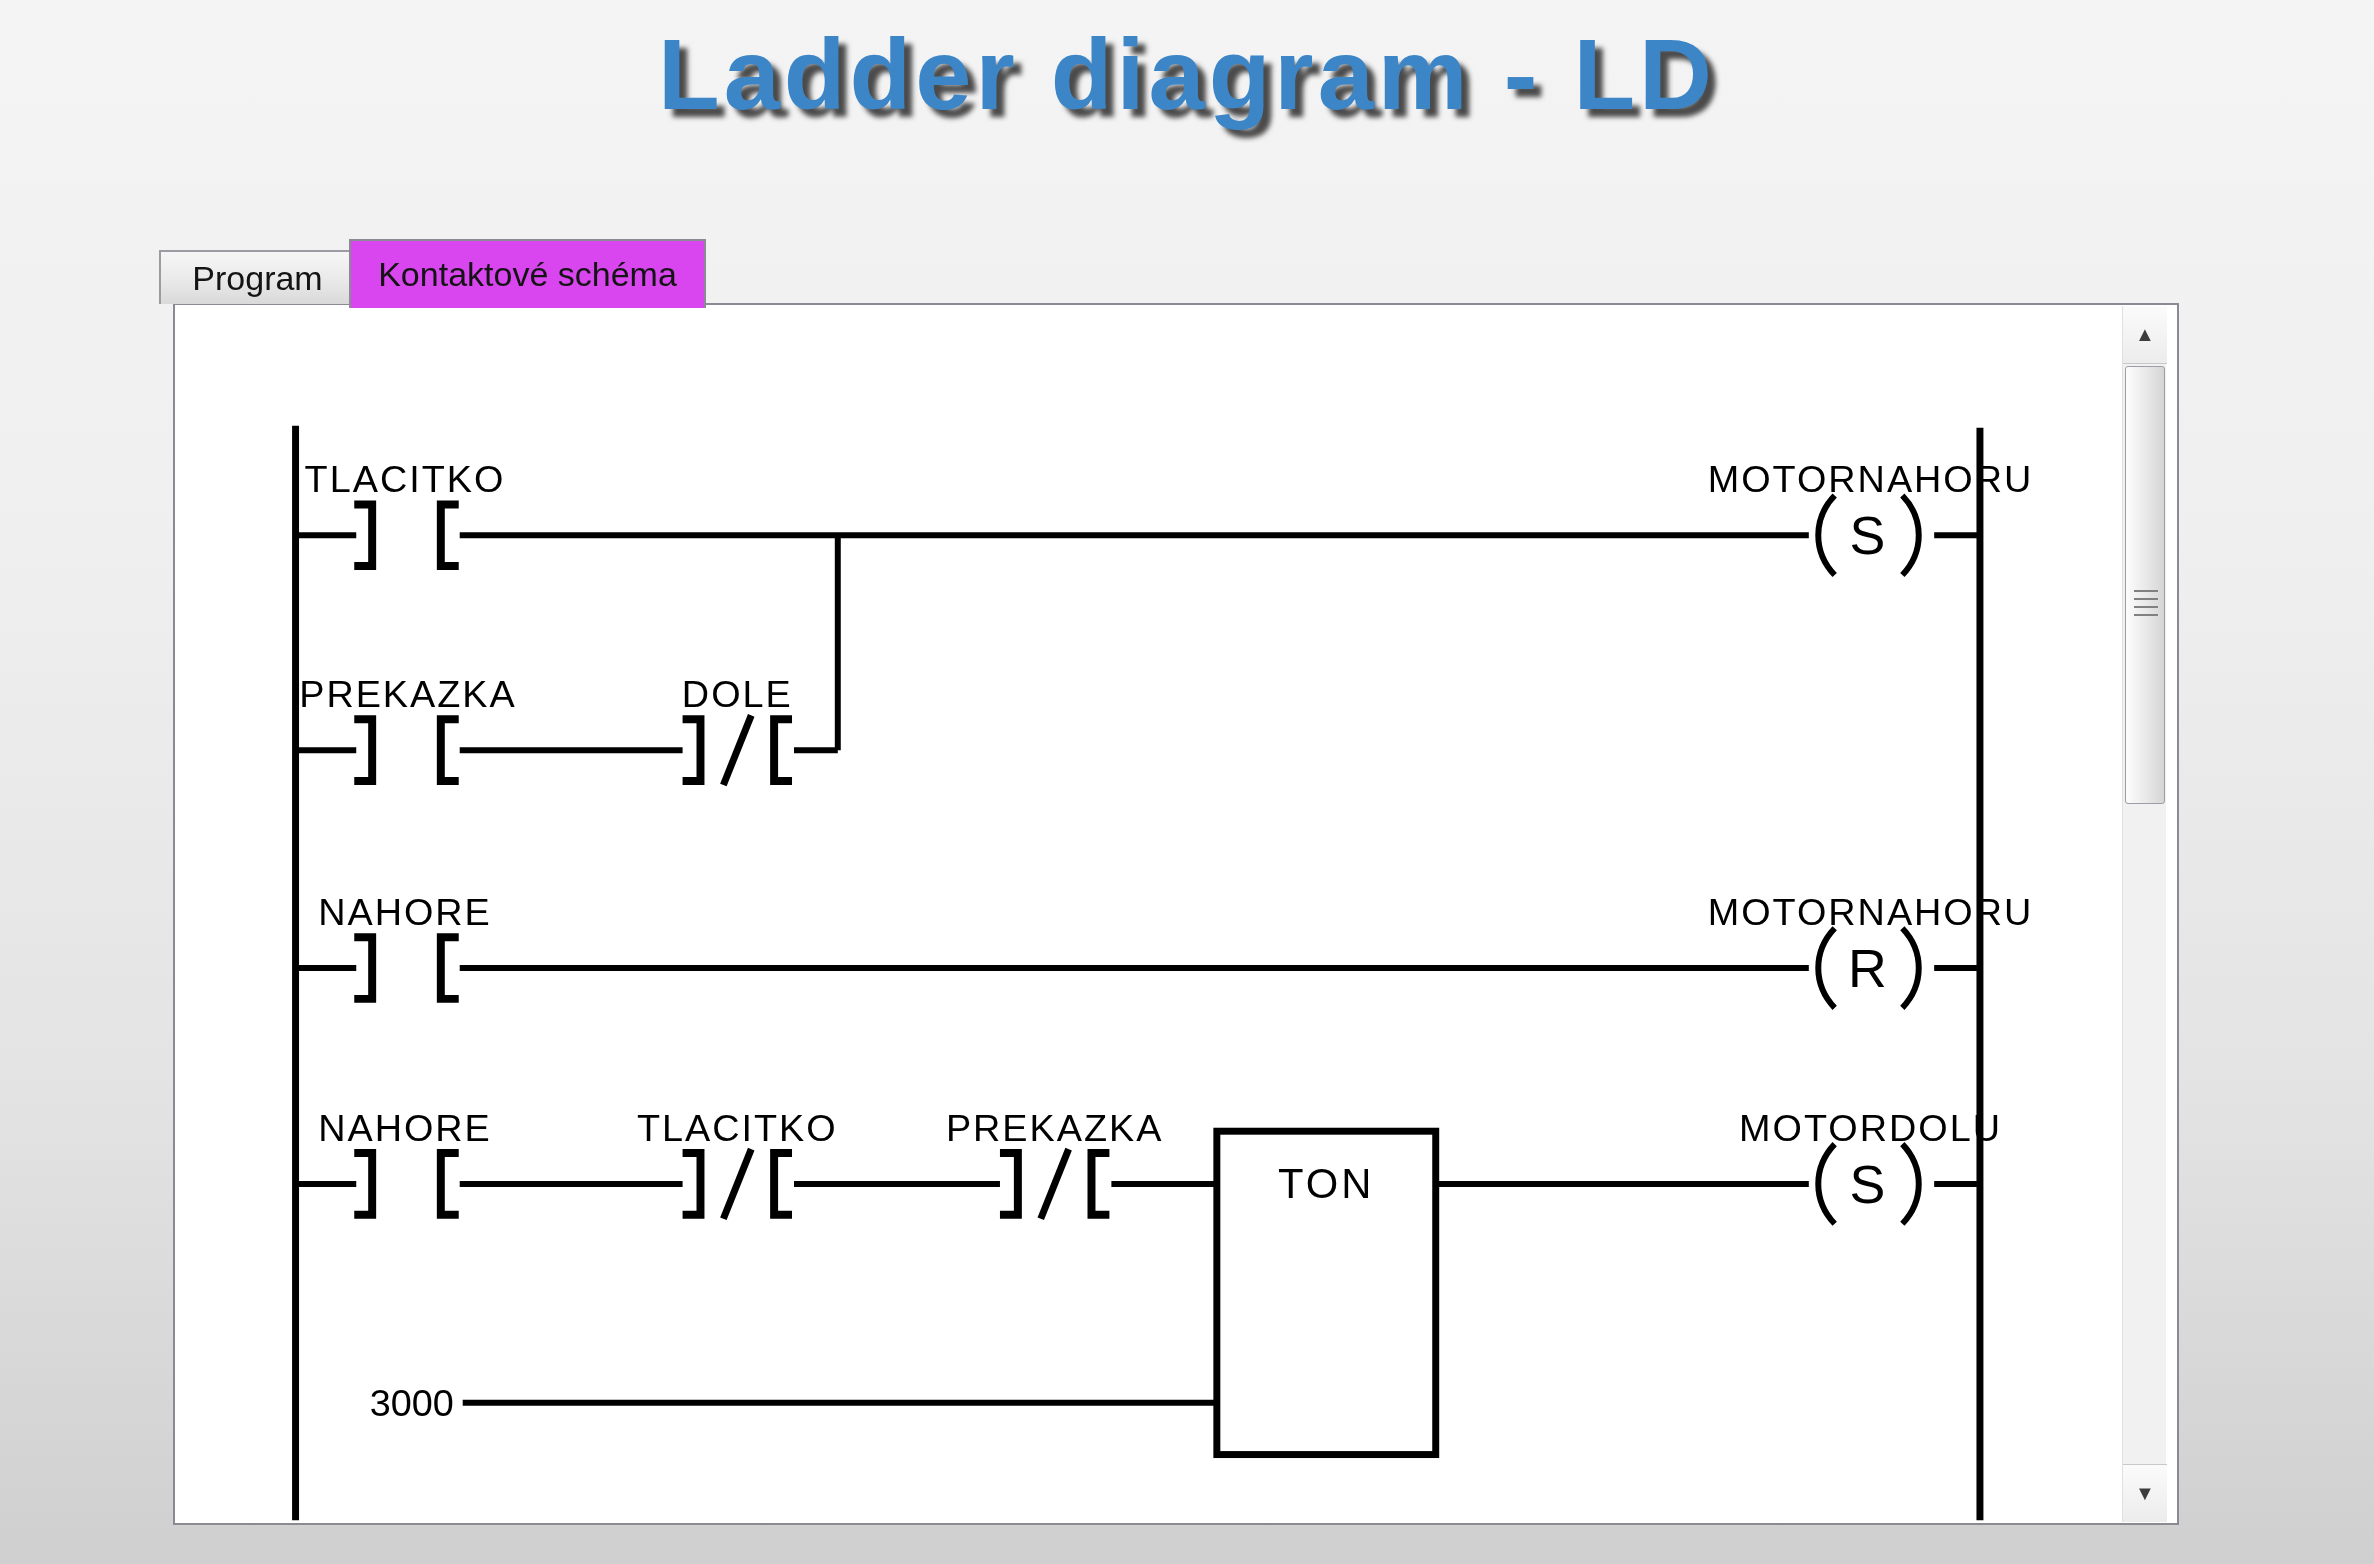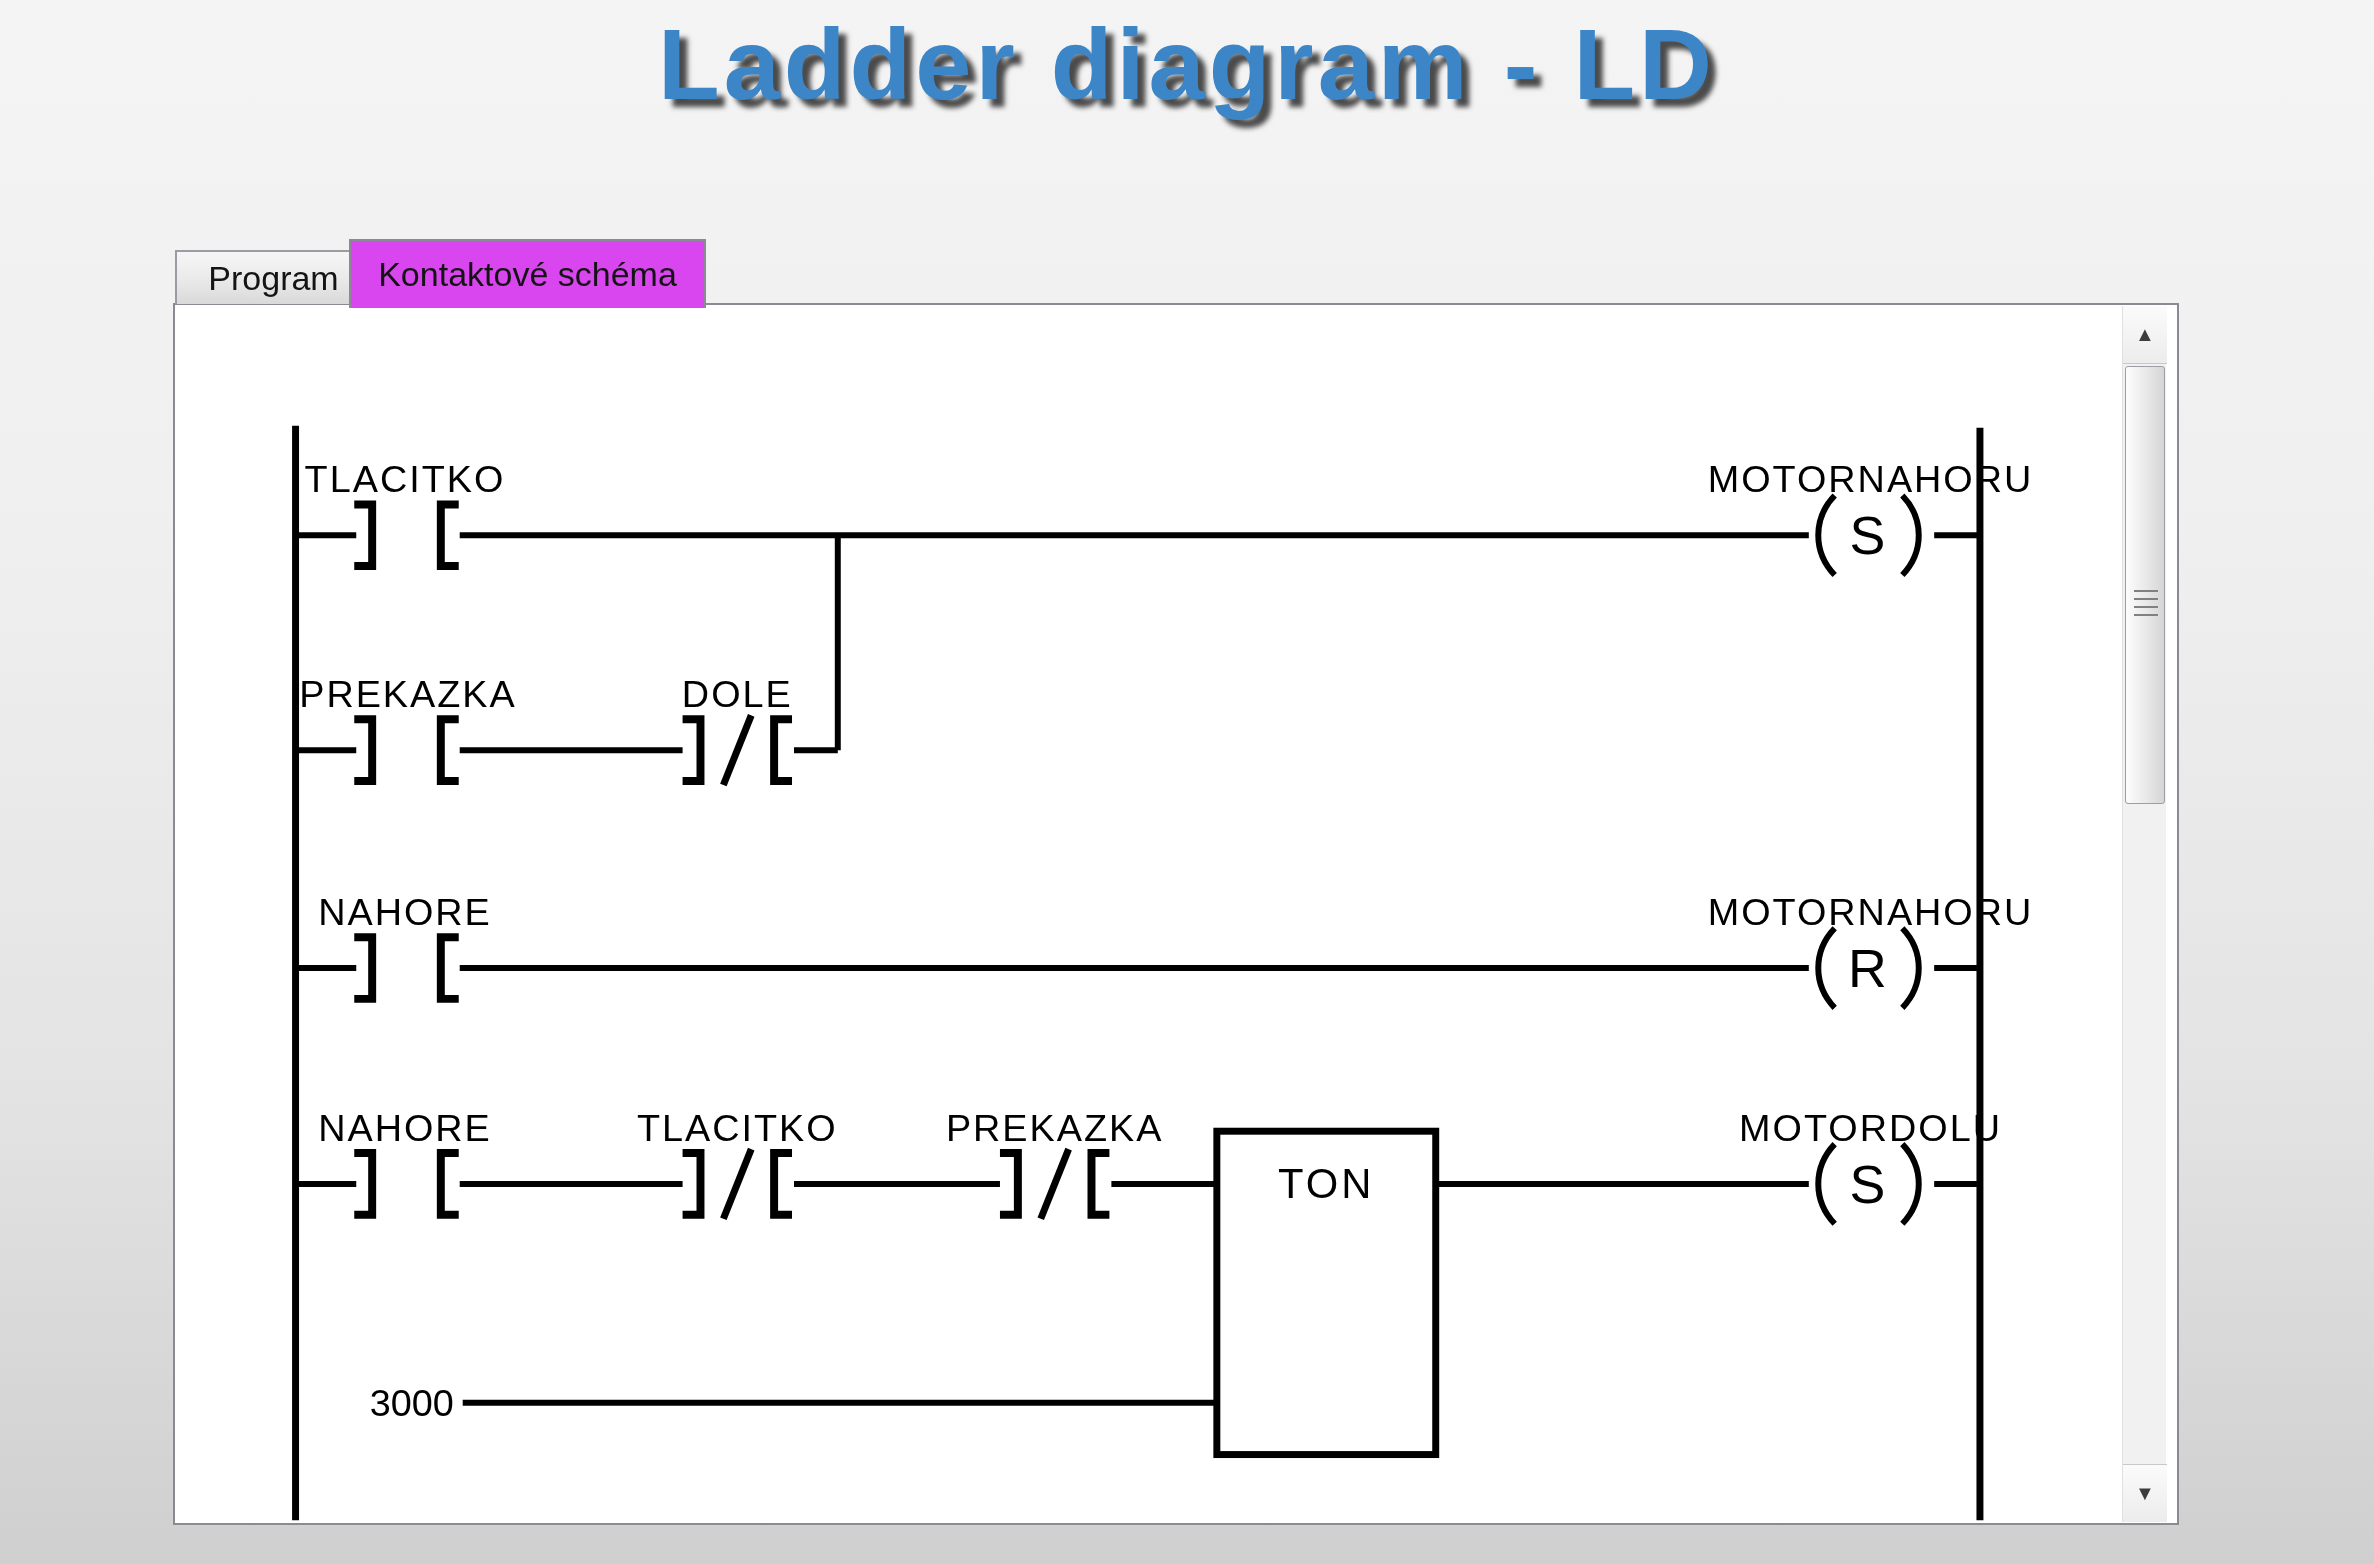--- a/index.html
+++ b/index.html
@@ -6,21 +6,21 @@
   html, body { width: 2374px; height: 1564px; overflow: hidden; }
   body {
     font-family: "Liberation Sans", sans-serif;
     background: linear-gradient(180deg, #f4f4f4 0%, #efefef 35%, #e3e3e3 70%, #cfcfcf 100%);
     position: relative;
   }
 
   
   .slide-title {
     position: absolute;
-    top: 7px; left: 0; width: 100%;
+    top: 17px; left: 0; width: 100%;
     text-align: center;
     font-size: 101px;
     font-weight: bold;
     letter-spacing: 4px;
     color: #3c86c8;
     text-shadow: 8px 8px 5px rgba(45,45,45,0.85);
     white-space: nowrap;
   }
 
   
@@ -35,21 +35,21 @@
 
   
   .tab {
     position: absolute;
     display: flex; align-items: center; justify-content: center;
     font-size: 34px;
     color: #141414;
     white-space: nowrap;
   }
   .tab-inactive {
-    left: 175px; top: 250px; width: 197px; height: 54px;
+    left: 159px; top: 250px; width: 197px; height: 54px;
     background: linear-gradient(180deg, #f6f6f6 0%, #e9e9e9 55%, #d9d9d9 100%);
     border: 2px solid #9b9ba3;
     border-bottom: none;
     z-index: 2;
   }
   .tab-active {
     left: 349px; top: 239px; width: 357px; height: 69px;
     background: #d946ef;
     border: 2px solid #8a8a92;
     border-bottom: none;

